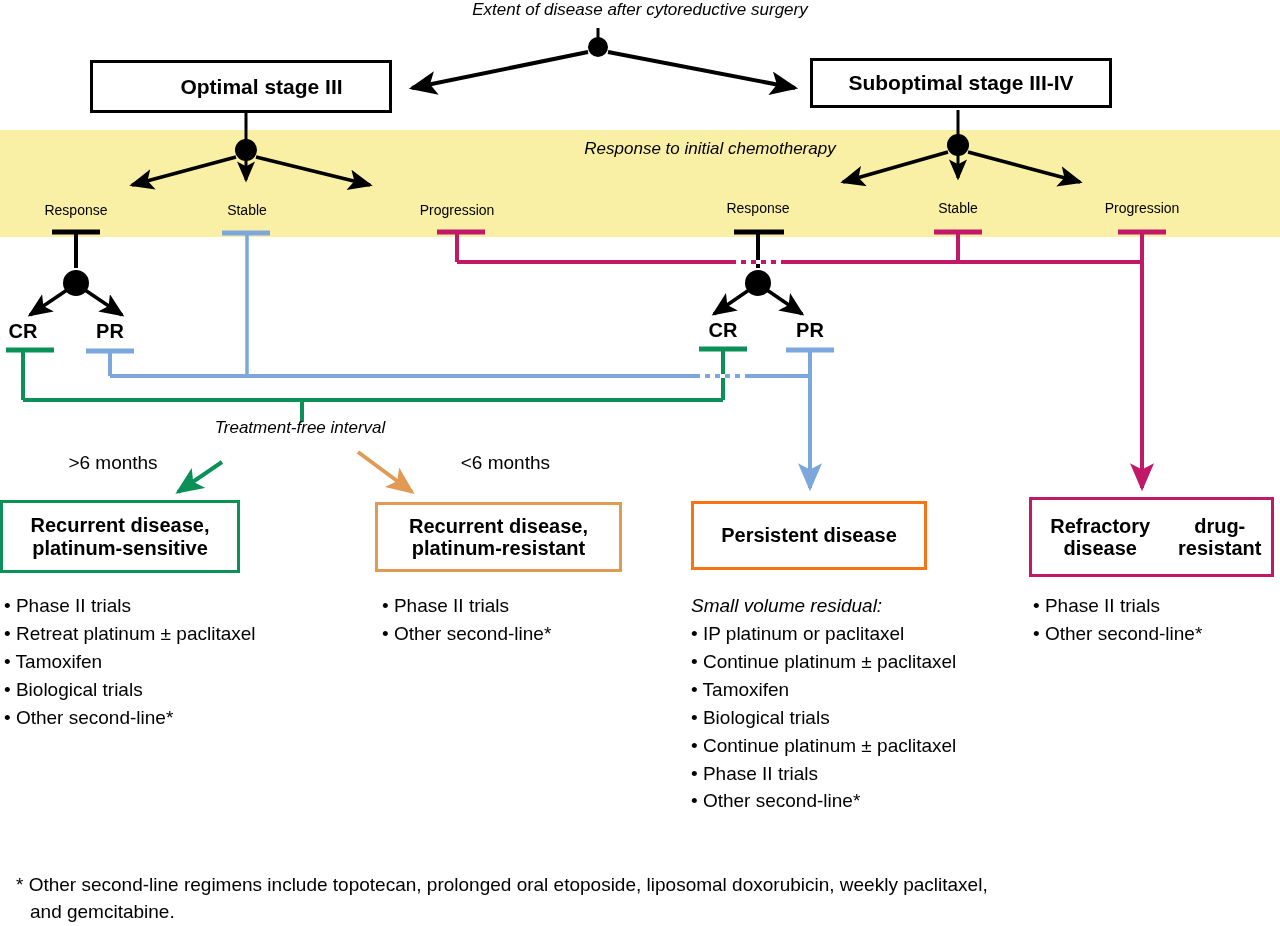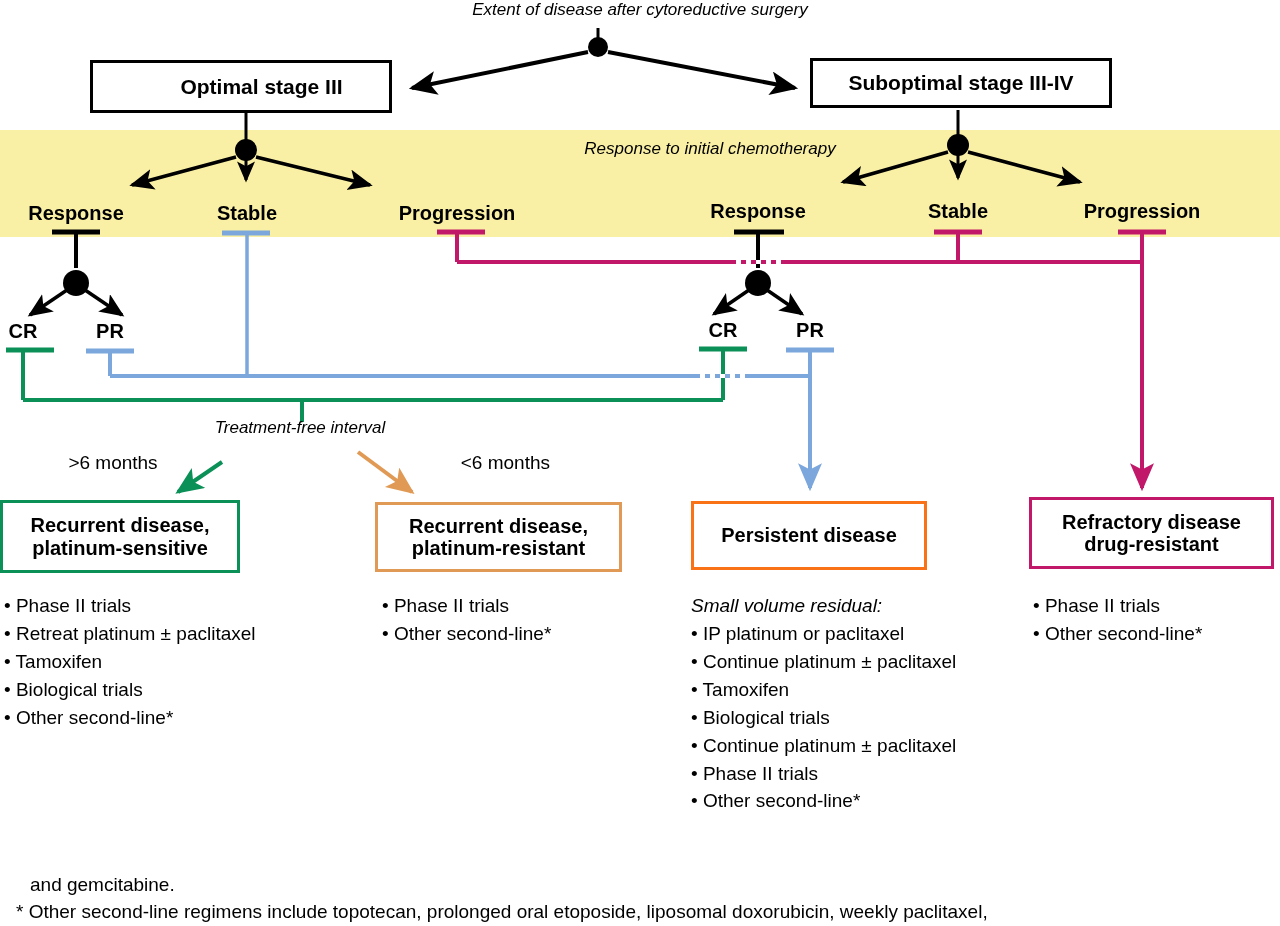--- a/index.html
+++ b/index.html
@@ -2,21 +2,21 @@
 <html><head>
 <meta charset="utf-8">
 <style>
   html,body{margin:0;padding:0;background:#ffffff;}
   body{width:1280px;height:926px;font-family:"Liberation Sans",sans-serif;color:#000;}
   #stage{position:relative;width:1280px;height:926px;overflow:hidden;background:#fff;}
   svg.layer{position:absolute;left:0;top:0;width:1280px;height:926px;}
   .node-box{position:absolute;background:#fff;display:flex;align-items:center;justify-content:center;text-align:center;font-weight:bold;box-sizing:border-box;line-height:1.12;}
   .txt{position:absolute;}
   .hdr-italic{font-style:italic;font-size:17px;}
-  .branch-lbl{font-size:20px;font-weight:bold;}
+  .branch-lbl{font-size:14px;font-weight:normal;}
   .crpr-lbl{font-size:20px;font-weight:bold;}
   .months-lbl{font-size:19px;}
   .list{position:absolute;font-size:19px;line-height:1.47;}
   .list div{white-space:nowrap;}
   .sub-italic{font-style:italic;}
   .footnote{position:absolute;font-size:19px;line-height:1.42;}
   .footnote div{white-space:nowrap;}
 </style>
 </head>
 <body>
@@ -165,27 +165,27 @@
     <div class="sub-italic">Small volume residual:</div>
     <div>• IP platinum or paclitaxel</div>
     <div>• Continue platinum ± paclitaxel</div>
     <div>• Tamoxifen</div>
     <div>• Biological trials</div>
     <div>• Continue platinum ± paclitaxel</div>
     <div>• Phase II trials</div>
     <div>• Other second-line*</div>
   </div>
 
-  <div class="node-box" style="left:1029px;top:497px;width:245px;height:72px;border:3px solid #C2186A;font-size:20px;flex-direction:column;">
+  <div class="node-box" style="left:1029px;top:497px;width:245px;height:80px;border:3px solid #C2186A;font-size:20px;flex-direction:row;">
     <span>Refractory disease</span>
     <span>drug-resistant</span>
   </div>
   <div class="list" style="left:1033px;top:592px;width:250px;">
     <div>• Phase II trials</div>
     <div>• Other second-line*</div>
   </div>
 
   <div class="footnote" style="left:16px;top:872px;width:1250px;">
+    <div>* Other second-line regimens include topotecan, prolonged oral etoposide, liposomal doxorubicin, weekly paclitaxel,</div>
     <div style="padding-left:14px;">and gemcitabine.</div>
-    <div>* Other second-line regimens include topotecan, prolonged oral etoposide, liposomal doxorubicin, weekly paclitaxel,</div>
   </div>
 
 </div>
 
 </body></html>

